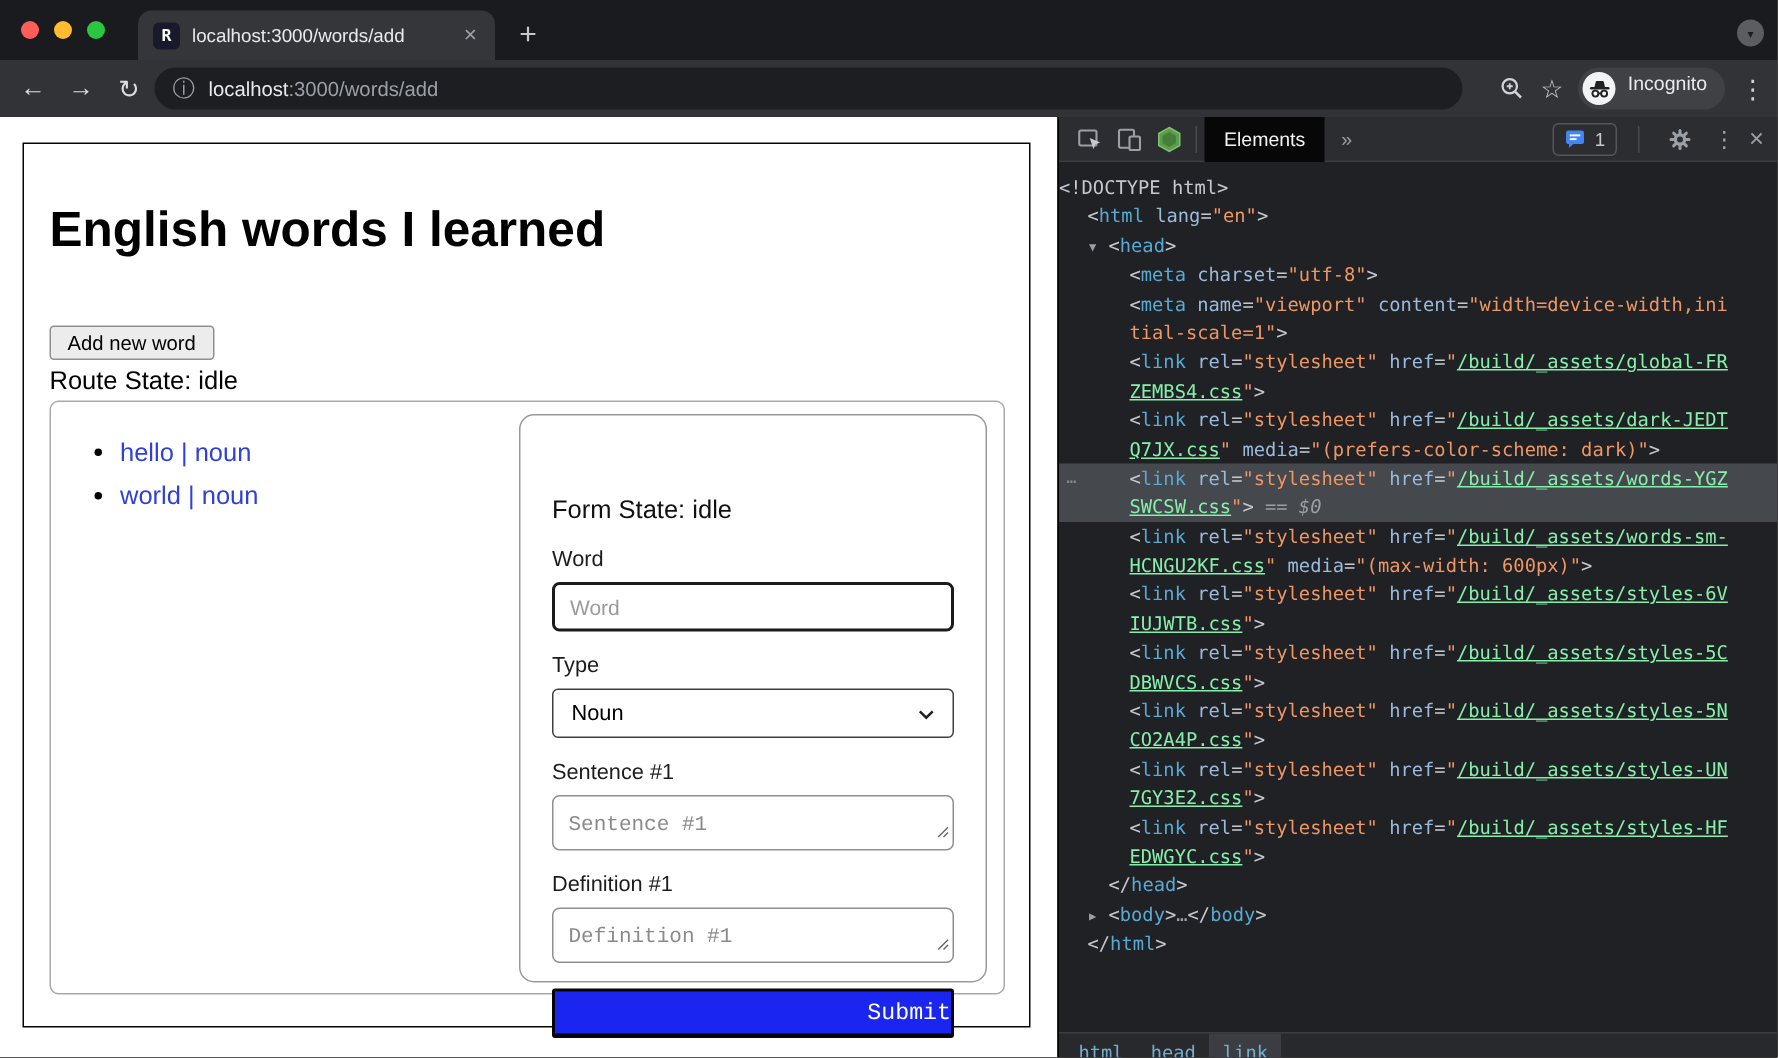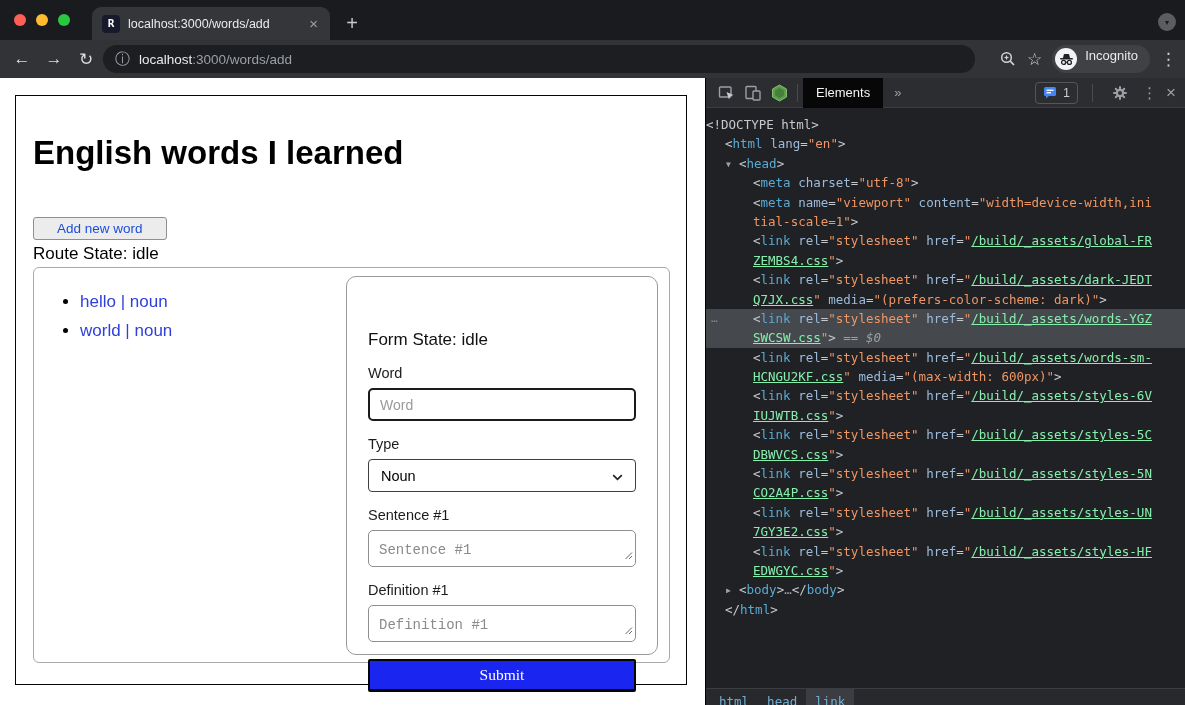--- a/index.html
+++ b/index.html
@@ -43,22 +43,22 @@
 
   
   .content { position:absolute; left:0; top:78px; width:1185px; height:627px; display:flex; }
   .pageview { width:705px; height:627px; background:#ffffff; position:relative; }
   .devtools { flex:1; height:627px; background:#202124; position:relative; border-left:1px solid #000; }
 
   
   .outer-box { position:absolute; left:15px; top:17px; width:672px; height:590px; border:1px solid #050505;
                background:#fff; }
   .page-h1 { position:absolute; left:17px; top:38px; font-size:33px; font-weight:bold; color:#000; }
-  .add-btn { position:absolute; left:17px; top:121px; font-size:13.5px; color:#1d4ed8;
-             background:#ececec; border:1px solid #8f8f8f; border-radius:3px; padding:3px 23px;
+  .add-btn { position:absolute; left:17px; top:121px; font-size:13.5px; color:#000000;
+             background:#ececec; border:1px solid #8f8f8f; border-radius:3px; padding:3px 11px;
              font-family:"Liberation Sans", sans-serif; }
   .route-state { position:absolute; left:17px; top:148px; font-size:17px; color:#000; }
   .inner-box { position:absolute; left:17px; top:171px; width:637px; height:396px;
                border:1px solid #a9a9a9; border-radius:6px; display:flex; }
   .word-list { margin:24px 0 0 0; padding-left:46px; list-style:disc; color:#000; }
   .word-list li { margin-bottom:9px; font-size:17px; }
   .word-list a { color:#2f3fd9; text-decoration:none; }
   .form-card { width:312px; height:379px; margin:8px 11px 0 auto; border:1px solid #9a9a9a;
                border-radius:10px; padding:13px 21px 0; }
   .form-state { font-size:17px; color:#111;margin-top:40px; }
@@ -67,21 +67,21 @@
                 font-size:14px; font-family:"Liberation Sans", sans-serif; color:#000; outline:none; }
   .word-input::placeholder { color:#9a9a9a; }
   .sel-box { width:100%; height:33px; border:1px solid #3f3f3f; border-radius:4px; display:flex;
              align-items:center; justify-content:space-between; padding:0 12px; font-size:14.5px; color:#000; }
   .ta-box { width:100%; height:37px; border:1px solid #8f8f8f; border-radius:5px; position:relative;
             padding:9px 10px; }
   .ta-ph { font-family:"Liberation Mono", monospace; font-size:14px; color:#8a8a8a; }
   .ta-grip { position:absolute; right:2px; bottom:2px; }
   .submit-btn { width:100%; height:33px; margin-top:17px; background:#1b25f0; color:#fff;
                 border:2px solid #050505; border-bottom-width:3px; border-radius:2px; font-size:15.5px;
-                font-family:Liberation Serif, serif; }
+                font-family:Liberation Mono, monospace;text-align:right; }
 
   
   .dt-toolbar { position:absolute; left:0; top:0; right:0; height:30px; background:#2c2d30;
                 border-bottom:1px solid #3c3d40; display:flex; align-items:center; padding-left:8px; }
   .dt-ic { display:flex; align-items:center; justify-content:center; width:26px; height:30px; }
   .dt-sep { width:1px; height:18px; background:#4a4b4f; margin:0 5px; }
   .dt-tab-elements { height:30px; display:flex; align-items:center; padding:0 13px; background:#070707;
                      color:#f1f3f4; font-size:13px; }
   .dt-more { color:#9aa0a6; font-size:13px; margin-left:11px; letter-spacing:-1px; }
   .dt-right { margin-left:auto; display:flex; align-items:center; gap:9px; padding-right:9px; }
@@ -275,20 +275,21 @@
           <div class="code-line" style="padding-left: 47px;"><span class="c-p">&lt;</span><span class="c-t">link</span><span class="c-p"> </span><span class="c-a">rel</span><span class="c-p">=</span><span class="c-v">"stylesheet"</span><span class="c-p"> </span><span class="c-a">href</span><span class="c-p">=</span><span class="c-v">"</span><span class="c-l">/build/_assets/styles-6V</span></div>
           <div class="code-line" style="padding-left: 47px;"><span class="c-l">IUJWTB.css</span><span class="c-v">"</span><span class="c-p">&gt;</span></div>
           <div class="code-line" style="padding-left: 47px;"><span class="c-p">&lt;</span><span class="c-t">link</span><span class="c-p"> </span><span class="c-a">rel</span><span class="c-p">=</span><span class="c-v">"stylesheet"</span><span class="c-p"> </span><span class="c-a">href</span><span class="c-p">=</span><span class="c-v">"</span><span class="c-l">/build/_assets/styles-5C</span></div>
           <div class="code-line" style="padding-left: 47px;"><span class="c-l">DBWVCS.css</span><span class="c-v">"</span><span class="c-p">&gt;</span></div>
           <div class="code-line" style="padding-left: 47px;"><span class="c-p">&lt;</span><span class="c-t">link</span><span class="c-p"> </span><span class="c-a">rel</span><span class="c-p">=</span><span class="c-v">"stylesheet"</span><span class="c-p"> </span><span class="c-a">href</span><span class="c-p">=</span><span class="c-v">"</span><span class="c-l">/build/_assets/styles-5N</span></div>
           <div class="code-line" style="padding-left: 47px;"><span class="c-l">CO2A4P.css</span><span class="c-v">"</span><span class="c-p">&gt;</span></div>
           <div class="code-line" style="padding-left: 47px;"><span class="c-p">&lt;</span><span class="c-t">link</span><span class="c-p"> </span><span class="c-a">rel</span><span class="c-p">=</span><span class="c-v">"stylesheet"</span><span class="c-p"> </span><span class="c-a">href</span><span class="c-p">=</span><span class="c-v">"</span><span class="c-l">/build/_assets/styles-UN</span></div>
           <div class="code-line" style="padding-left: 47px;"><span class="c-l">7GY3E2.css</span><span class="c-v">"</span><span class="c-p">&gt;</span></div>
           <div class="code-line" style="padding-left: 47px;"><span class="c-p">&lt;</span><span class="c-t">link</span><span class="c-p"> </span><span class="c-a">rel</span><span class="c-p">=</span><span class="c-v">"stylesheet"</span><span class="c-p"> </span><span class="c-a">href</span><span class="c-p">=</span><span class="c-v">"</span><span class="c-l">/build/_assets/styles-HF</span></div>
           <div class="code-line" style="padding-left: 47px;"><span class="c-l">EDWGYC.css</span><span class="c-v">"</span><span class="c-p">&gt;</span></div>
+          <div class="code-line" style="padding-left: 33px;"><span class="c-p">&lt;/</span><span class="c-t">head</span><span class="c-p">&gt;</span></div>
           <div class="code-line" style="padding-left: 33px;"><span class="tree-arrow" style="left: 20px;">▶</span><span class="c-p">&lt;</span><span class="c-t">body</span><span class="c-p">&gt;</span><span class="c-m">…</span><span class="c-p">&lt;/</span><span class="c-t">body</span><span class="c-p">&gt;</span></div>
           <div class="code-line" style="padding-left: 19px;"><span class="c-p">&lt;/</span><span class="c-t">html</span><span class="c-p">&gt;</span></div>
         </div>
       <div class="dt-crumbs">
           <span class="crumb">html</span>
           <span class="crumb">head</span>
           <span class="crumb sel">link</span>
         </div>
     </div>
 

